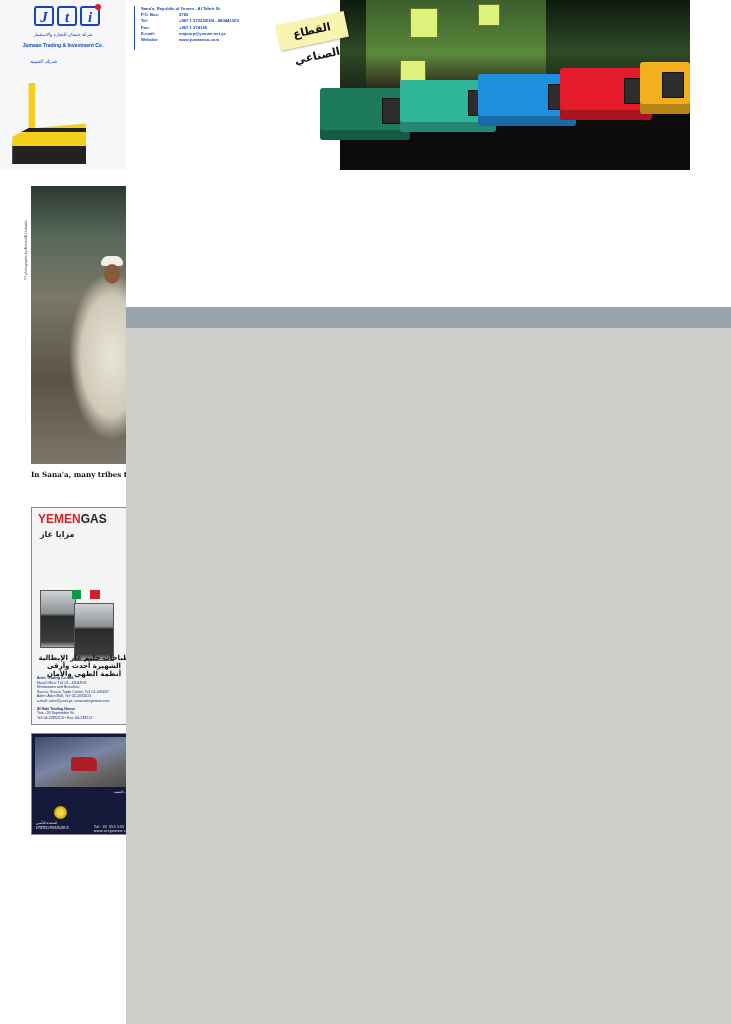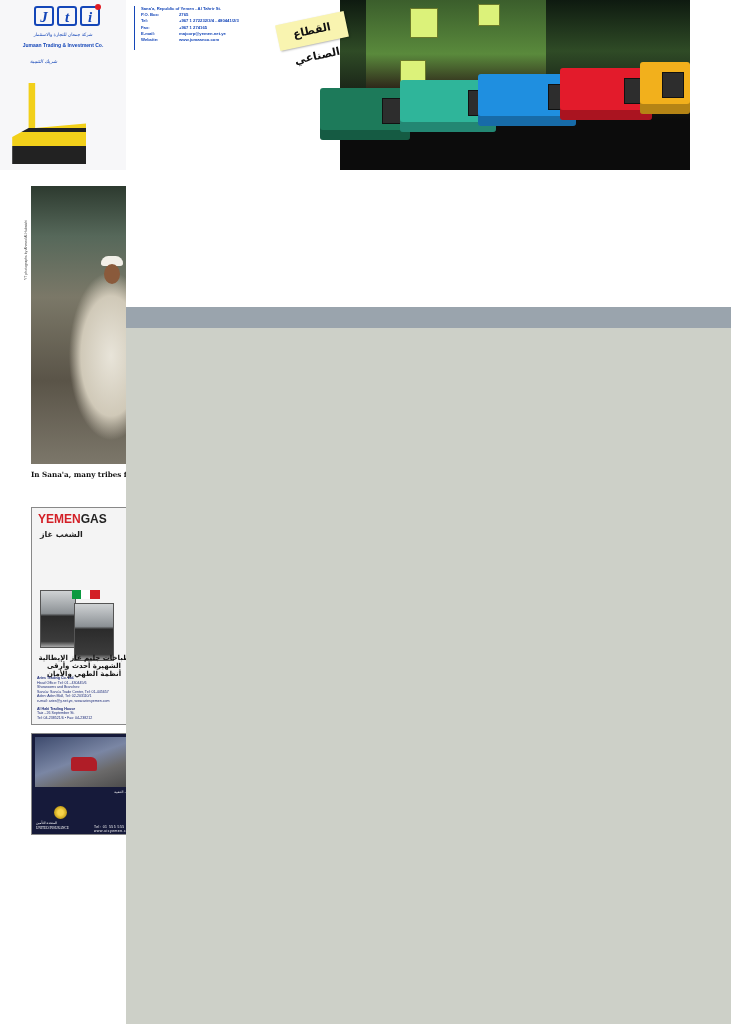--- a/index.html
+++ b/index.html
@@ -257,21 +257,21 @@
   <p class="noind">pistol and fled."</p>
   <p>Al-Hubaishi said security personnel rushed to the scene and started investigating. The investigations could lead to the accusation of the wrong person; however, the restaurant's camera determined the identity of the criminal.</p>
   <p>Security contacted the family of the killed person. The family was shown video footage of the operation. They identified the killer and knew that it was revenge.</p>
   <p>Sheikh Mohammed Salah said Sana'a is suitable for revenge between the tribes because it is a place where lots of Yemenis assemble.</p>
   <p>It is difficult to take revenge in the village; the tribe can protect its followers and the security and courts in village are absent, Salah said; thus revenge is easier in the city.</p>
   <p>He said the absence of the state helps spread revenge in society, calling for the new government to take serious action to resolve vengeance-related issues. He said the security situation should be controlled so that Sana'a would not be a scene of retaliations.</p>
 </div>
 
 <div class="ad glemgas">
   <div class="glem-logo"><b>YEMEN</b><span>GAS</span></div>
-  <div class="glem-ar">الشغب غاز</div>
+  <div class="glem-ar">مزايا غاز</div>
   <div class="glem-stove" style="left:8px;top:82px;"></div>
   <div class="glem-stove" style="left:42px;top:95px;width:40px;"></div>
   <div class="glem-flag"></div>
   <div class="glem-ar2">طباخات جليم غاز الإيطالية الشهيرة أحدث وأرقى أنظمة الطهي والأمان</div>
   <div class="glem-info">
     <div style="font-weight:bold">Aries Trading Co. Ltd.</div>
     <div>Head Office: Tel: 01 - 430445/6</div>
     <div>Showrooms and Branches:</div>
     <div>Sana'a: Sana'a Trade Center, Tel: 01-445657</div>
     <div>Aden: Aden Mall, Tel: 02-203110/1</div>

